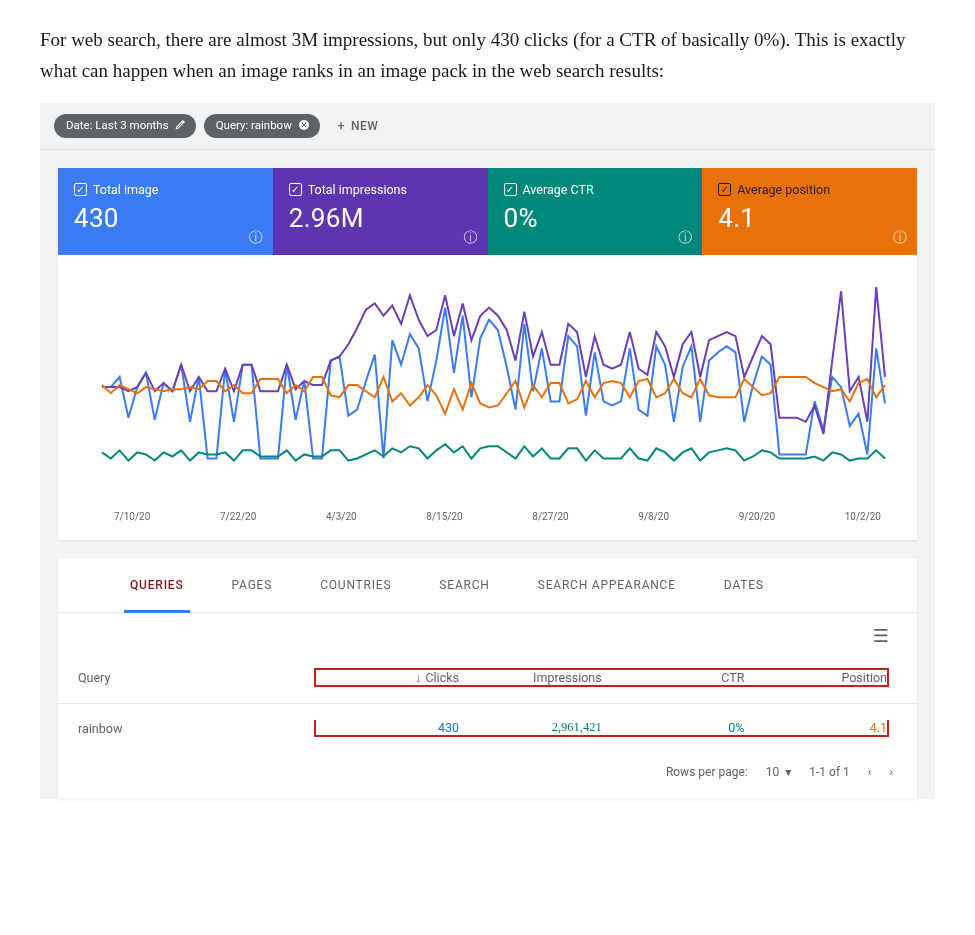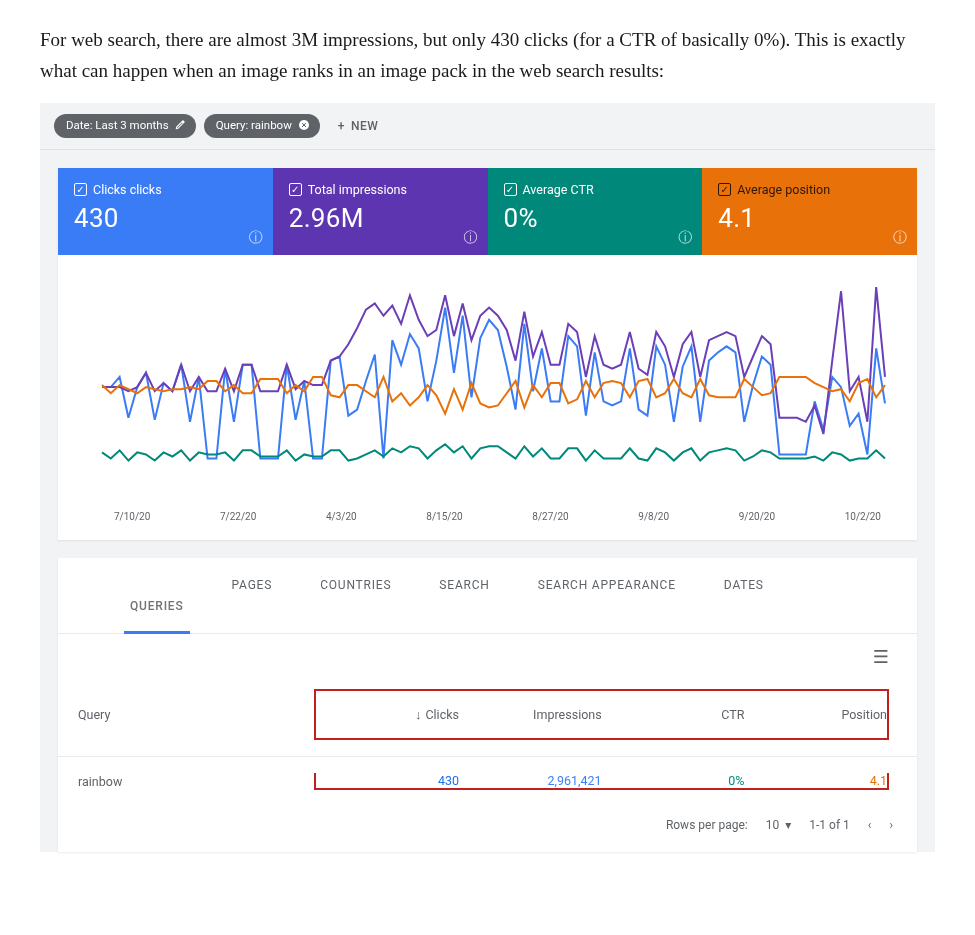--- a/index.html
+++ b/index.html
@@ -21,31 +21,31 @@
     .m2 { background: #5e35b1; }
     .m3 { background: #00897b; }
     .m4 { background: #e8710a; }
     .m4 .label { color: rgba(0,0,0,.8); }
     .m4 .check { border-color: rgba(0,0,0,.8); }
     .chart-wrap { padding: 24px 32px 12px 44px; height: 240px; position: relative; }
     .x-axis { display: flex; justify-content: space-between; padding: 0 36px 18px 56px; font-size: 10px; color: #5f6368; margin-top: 16px; }
     .tabs-card { background: #fff; margin: 0 18px 16px 18px; box-shadow: 0 1px 2px rgba(0,0,0,.08); padding-bottom: 4px; }
     .tabs { display: flex; border-bottom: 1px solid #e8eaed; padding: 0 48px; gap: 0; }
     .tab { padding: 20px 24px; font-size: 12px; letter-spacing: .8px; color: #5f6368; cursor: pointer; position: relative; }
-    .tab.active { color: #737373; font-weight: 500; margin-top: 21px; }
+    .tab.active { color: #7f1d1d; font-weight: 500; }
     .tab.active::after { content: ''; position: absolute; left: 18px; right: 18px; bottom: -1px; height: 3px; background: #3a7cf5; }
     .filter-row { text-align: right; padding: 12px 28px 6px 0; color: #5f6368; }
     .highlight { border: 2px solid #c21f1f; margin: 0 8px; }
     .table-head, .table-row { display: flex; align-items: center; padding: 16px 20px; font-size: 12px; }
     .table-head { border-bottom: 1px solid #e8eaed; color: #5f6368; }
     .table-row { color: #5f6368; }
     .col-query { flex: 1.6; text-align: left; color: #5f6368; font-size: 12.5px; }
     .col { flex: 1; text-align: right; font-size: 12.5px; }
     .c-clicks { color: #1a73e8; }
-    .c-impr { color: #3b82f6; }
+    .c-impr { color: #0f766e; font-family: Liberation Serif, serif; }
     .c-ctr { color: #00897b; }
     .c-pos { color: #e8710a; }
     .sort-arrow { font-size: 13px; margin-right: 4px; }
     .pager { display: flex; justify-content: flex-end; align-items: flex-start; gap: 18px; padding: 12px 24px 16px 0; font-size: 12px; color: #5f6368; }
     .pager .sel { display: inline-flex; align-items: center; gap: 6px; }
     svg.line-chart { width: 100%; height: 100%; overflow: visible; }
   </style>
 </head>
 <body>
 
@@ -75,21 +75,21 @@
       <span>+</span>
       <span>NEW</span>
     </span>
   </div>
 
   <div class="card">
     <div class="metrics">
       <div class="metric m1">
         <div class="label">
             <span class="check">✓</span>
-            <span>Clicks clicks</span>
+            <span>Total image</span>
           </div>
         <div class="value">430</div>
         <span class="help">ⓘ</span>
       </div>
       <div class="metric m2">
         <div class="label">
             <span class="check">✓</span>
             <span>Total impressions</span>
           </div>
         <div class="value">2.96M</div>
@@ -140,21 +140,21 @@
         <div class="tab">SEARCH</div>
         <div class="tab">SEARCH APPEARANCE</div>
         <div class="tab">DATES</div>
       </div>
     <div class="filter-row">
       <span style="font-size:18px;">☰</span>
     </div>
 
     <div class="table-head">
       <div class="col-query">Query</div>
-      <div class="highlight" style="display:flex;flex:4;padding:16px 0;">
+      <div class="highlight" style="display:flex;flex:4;padding:0 0;">
         <div class="col"><span class="sort-arrow">↓</span><span>Clicks</span></div>
         <div class="col">Impressions</div>
         <div class="col">CTR</div>
         <div class="col">Position</div>
       </div>
     </div>
 
     <div class="table-row">
       <div class="col-query">rainbow</div>
       <div class="highlight" style="display:flex;flex:4;border-top:none;">

